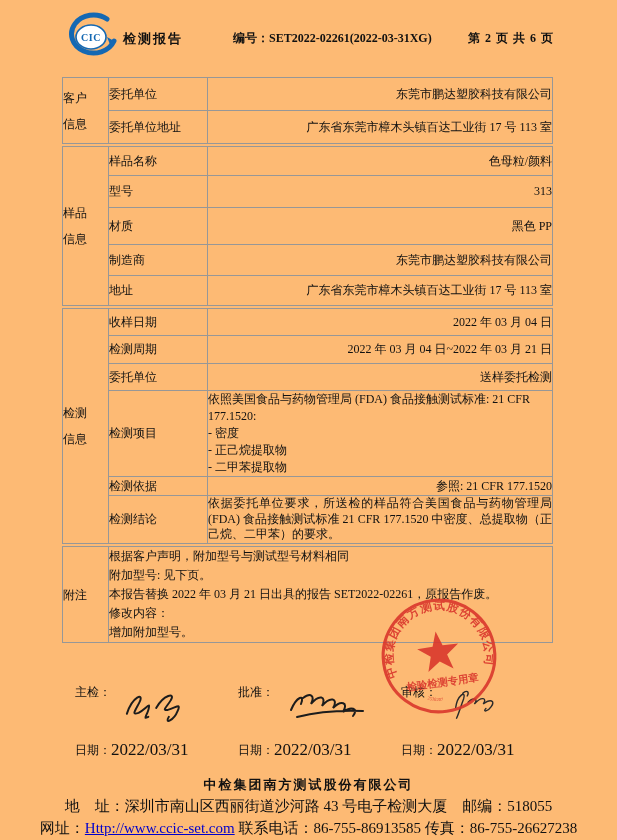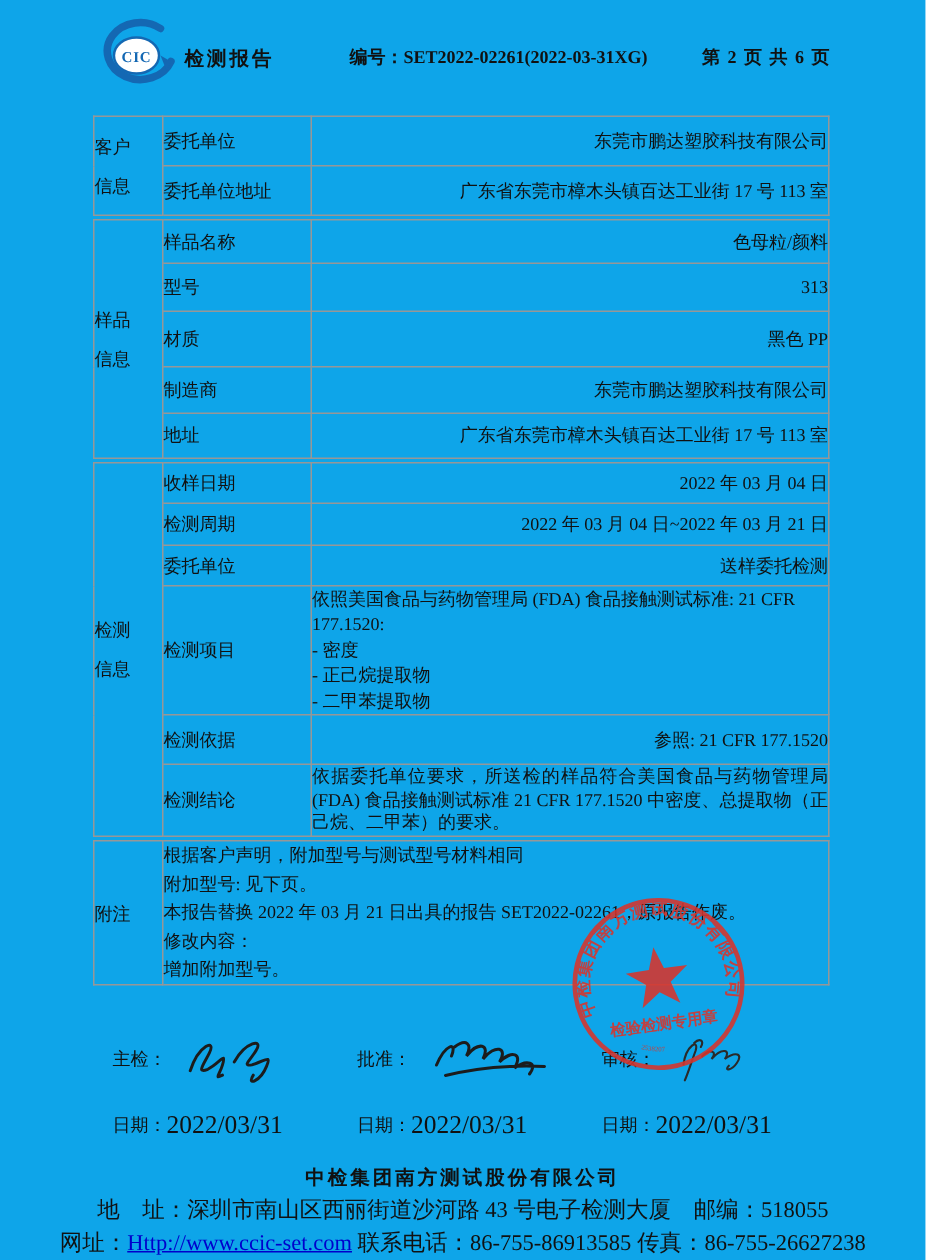--- a/index.html
+++ b/index.html
@@ -1,17 +1,17 @@
 <!DOCTYPE html>
 <html><head>
 <meta charset="utf-8">
 <style>
   html,body{margin:0;padding:0;background:#ffffff;}
   .page{
-    position:relative;width:617px;height:840px;background:#0ea5e9;overflow:hidden;
+    position:relative;width:617px;height:840px;background:#fdba74;overflow:hidden;
     font-family:"Liberation Serif","DejaVu Serif",serif;color:#111;
   }
   
   .hdr-logo{position:absolute;left:62px;top:12px;width:60px;height:50px;}
   .hdr-title{position:absolute;left:123px;top:30px;font-size:13px;font-weight:bold;letter-spacing:2px;}
   .hdr-no{position:absolute;left:233px;top:30px;font-size:12px;font-weight:bold;}
   .hdr-page{position:absolute;left:468px;top:30px;font-size:12px;font-weight:bold;letter-spacing:1px;}
   
   .tablewrap{position:absolute;left:62px;top:77px;width:491px;}
   table.sec{border-collapse:collapse;width:100%;table-layout:fixed;margin-bottom:2px;border:1px solid #6f6f6f;}
@@ -19,21 +19,21 @@
   td.seclab{text-align:left;vertical-align:middle;white-space:pre-line;line-height:26px;}
   td.field{padding-left:10px;vertical-align:middle;}
   td.value{padding-left:12px;vertical-align:middle;text-align:right;}
   td.mlval{padding:5px 8px 4px 12px;vertical-align:top;white-space:pre-line;line-height:17px;}
   td.concl{padding:3px 6px 3px 12px;vertical-align:middle;line-height:15.5px;text-align:justify;}
   td.note{padding:4px 8px 4px 12px;vertical-align:top;white-space:pre-line;line-height:19px;}
   
   .stamp{position:absolute;left:377px;top:594px;width:124px;height:124px;opacity:.88;z-index:5;}
   
   .sigrow{position:absolute;left:62px;top:684px;width:491px;display:flex;}
-  .sigcell{width:163px;display:flex;align-items:center;font-family:Liberation Mono, monospace;}
+  .sigcell{width:163px;display:flex;font-family:Liberation Mono, monospace;}
   .siglab{font-size:12px;padding-left:13px;white-space:nowrap;}
   .sigimg{margin-left:8px;}
   .daterow{position:absolute;left:62px;top:740px;width:491px;display:flex;}
   .datecell{width:163px;display:flex;align-items:center;}
   .dateval{font-size:17px;}
   
   .foot{position:absolute;left:0;top:776px;width:617px;text-align:center;}
   .foot-co{font-size:13px;font-weight:bold;letter-spacing:2px;}
   .foot-line{font-size:15px;margin-top:3px;}
   .foot-link{color:#0000cc;text-decoration:underline;}
@@ -129,21 +129,21 @@
         <td class="field">委托单位</td>
         <td class="value">送样委托检测</td>
       </tr>
       <tr style="height:86px">
         <td class="field">检测项目</td>
         <td class="mlval">依照美国食品与药物管理局 (FDA) 食品接触测试标准: 21 CFR 177.1520:
 - 密度
 - 正己烷提取物
 - 二甲苯提取物</td>
       </tr>
-      <tr style="height:33px">
+      <tr style="height:19px">
         <td class="field">检测依据</td>
         <td class="value">参照: 21 CFR 177.1520</td>
       </tr>
       <tr style="height:48px">
         <td class="field">检测结论</td>
         <td class="concl">依据委托单位要求，所送检的样品符合美国食品与药物管理局 (FDA) 食品接触测试标准 21 CFR 177.1520 中密度、总提取物（正己烷、二甲苯）的要求。</td>
       </tr>
     </tbody>
       </table>
 

